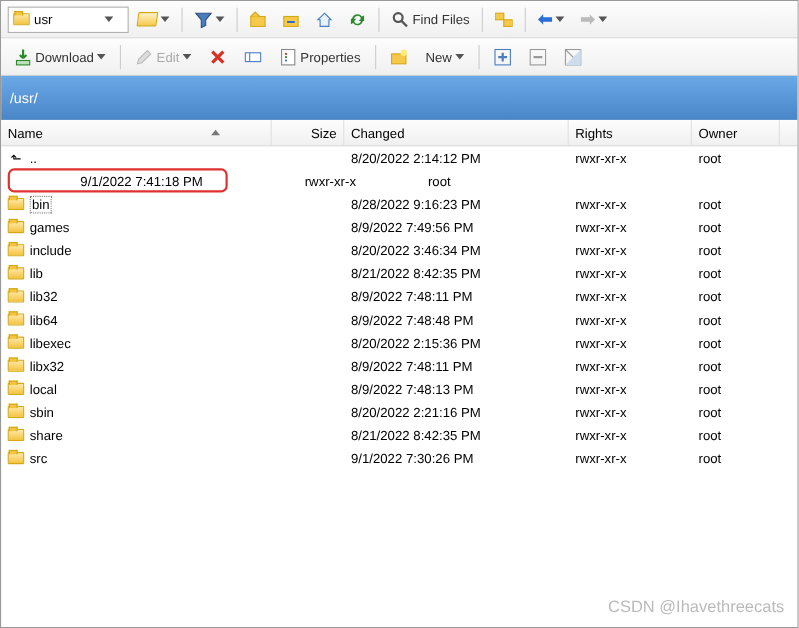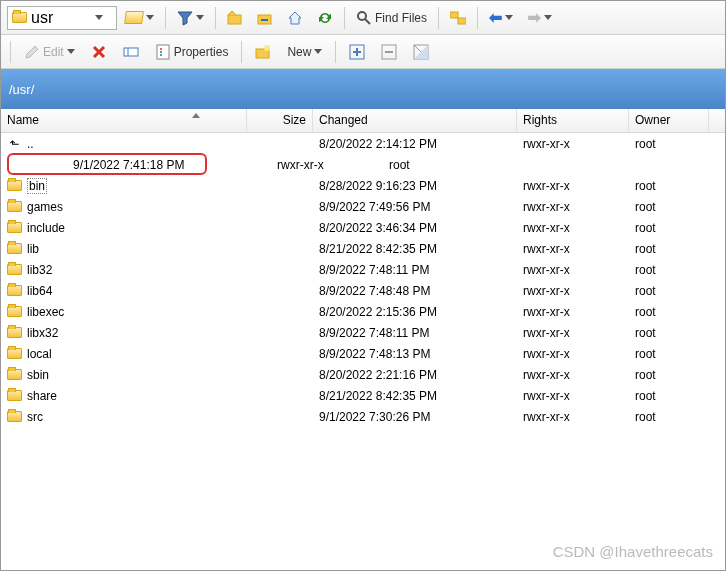--- a/index.html
+++ b/index.html
@@ -2,33 +2,33 @@
 <html><head>
 <meta charset="utf-8">
 <style>
 * { box-sizing: border-box; margin: 0; padding: 0; }
 body { font-family: "Segoe UI", Tahoma, sans-serif; font-size: 12px; background: #fff; width: 726px; height: 571px; overflow: hidden; border: 1px solid #999; position: relative; }
 
 .toolbar { display: flex; align-items: center; padding: 3px 6px; gap: 2px; background: linear-gradient(#fdfdfd,#f0f0f0); border-bottom: 1px solid #d0d0d0; height: 34px; }
 .toolbar2 { display: flex; align-items: center; padding: 3px 6px; gap: 4px; background: linear-gradient(#fdfdfd,#f0f0f0); border-bottom: 1px solid #d0d0d0; height: 34px; }
 
 .addr { display: flex; align-items: center; border: 1px solid #b0b0b0; background: #fff; height: 24px; padding: 0 4px; gap: 4px; min-width: 110px; }
-.addr input { border: none; outline: none; font-size: 16px; width: 60px; }
+.addr input { border: none; outline: none; font-size: 12px; width: 60px; }
 .dd-arrow { width: 0; height: 0; border-left: 4px solid transparent; border-right: 4px solid transparent; border-top: 5px solid #555; }
 
 .tbtn { display: flex; align-items: center; gap: 3px; padding: 3px 5px; border: 1px solid transparent; border-radius: 3px; cursor: pointer; color: #333; }
 .tbtn.disabled { color: #aaa; cursor: default; }
 .sep { width: 1px; height: 22px; background: #ccc; margin: 0 3px; }
 .folder-open-ic { width: 18px; height: 13px; background: linear-gradient(#fff3c9,#f7c94b); border: 1px solid #d4a813; border-radius: 1px; position: relative; transform: skewX(-8deg); }
 
 .pathbar { background: linear-gradient(#6ba8e8,#4a86c7); color: #fff; padding: 20px 8px; font-size: 13px; height: 24px; display: flex; align-items: center; }
 
 .filegrid { height: calc(100% - 34px - 34px - 24px); overflow: auto; position: relative; }
 .hdr { display: flex; background: linear-gradient(#fdfdfd,#f0f0f0); border-bottom: 1px solid #d8d8d8; position: sticky; top: 0; height: 24px; }
-.hdr .col { padding: 4px 6px; border-right: 1px solid #e0e0e0; display: flex; align-items: flex-start; gap: 4px; cursor: pointer; }
+.hdr .col { padding: 4px 6px; border-right: 1px solid #e0e0e0; display: flex; align-items: center; gap: 4px; cursor: pointer; }
 .col-name { width: 246px; }
 .col-size { width: 66px; justify-content: flex-end; }
 .col-changed { width: 204px; }
 .col-rights { width: 112px; }
 .col-owner { width: 80px; }
 .sort-ind { width: 0; height: 0; border-left: 4px solid transparent; border-right: 4px solid transparent; border-bottom: 5px solid #777; margin-left: auto; margin-right: 40px; }
 
 .row { display: flex; height: 21px; align-items: center; }
 .row .cell { padding: 2px 6px; overflow: hidden; white-space: nowrap; }
 .cell-name { width: 246px; display: flex; align-items: center; gap: 5px; }
@@ -113,20 +113,28 @@
     <span class="blue-arrow-l">⬅</span>
     <span class="dd-arrow"></span>
   </div>
   <div class="tbtn disabled">
     <span class="gray-arrow-r">➡</span>
     <span class="dd-arrow"></span>
   </div>
 </div>
 
 <div class="toolbar2">
+  <div class="tbtn">
+    <svg class="icon" viewBox="0 0 16 16">
+        <rect x="2" y="11" width="12" height="4" fill="#bde0bd" stroke="#2a8a2a"></rect>
+        <path d="M8 1v8m0 0l-3-3m3 3l3-3" stroke="#2a8a2a" stroke-width="2" fill="none"></path>
+      </svg>
+    <span>Download</span>
+    <span class="dd-arrow"></span>
+  </div>
   <div class="sep"></div>
   <div class="tbtn disabled">
     <svg class="icon" viewBox="0 0 16 16">
         <path d="M2 14l1-4 8-8 3 3-8 8z" fill="#ddd" stroke="#bbb"></path>
       </svg>
     <span>Edit</span>
     <span class="dd-arrow"></span>
   </div>
   <div class="tbtn">
     <svg class="icon" viewBox="0 0 16 16">

